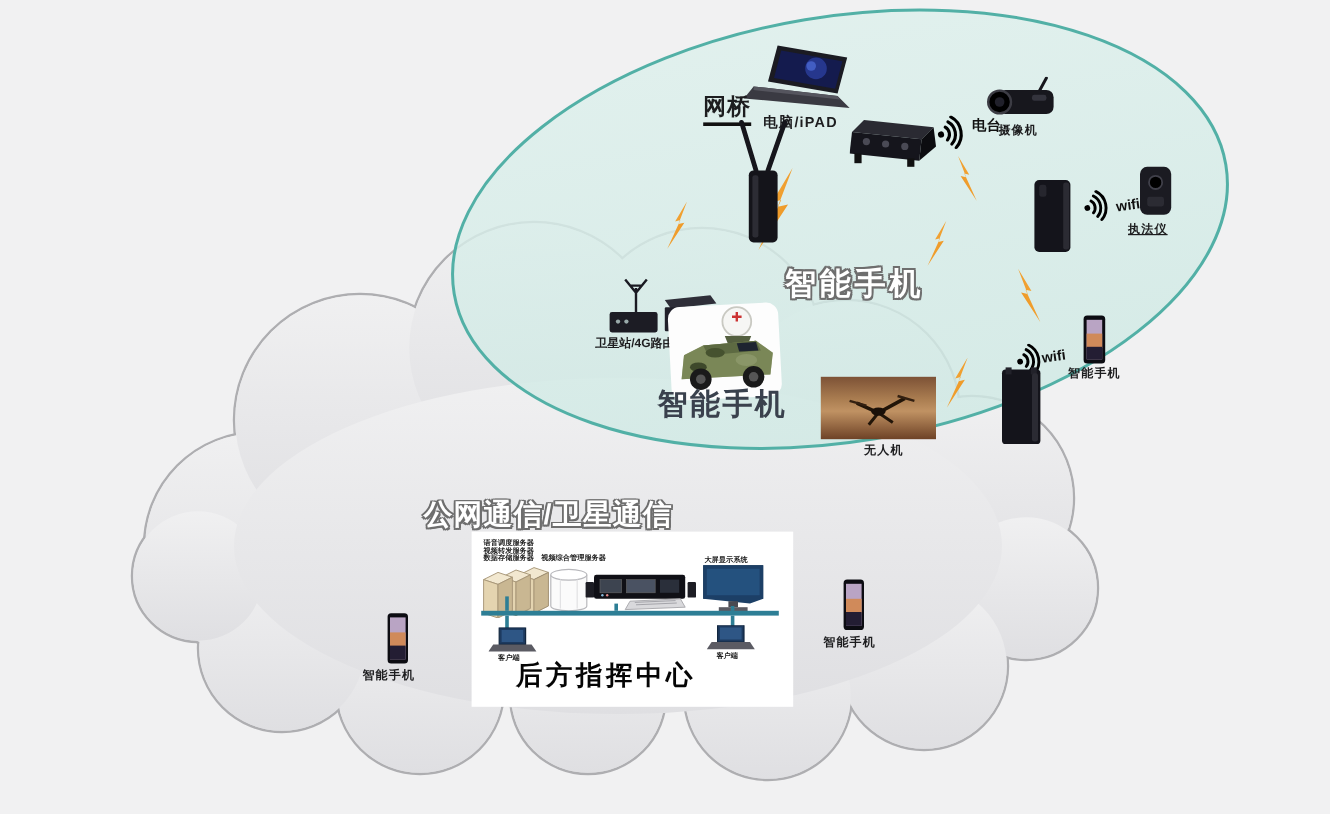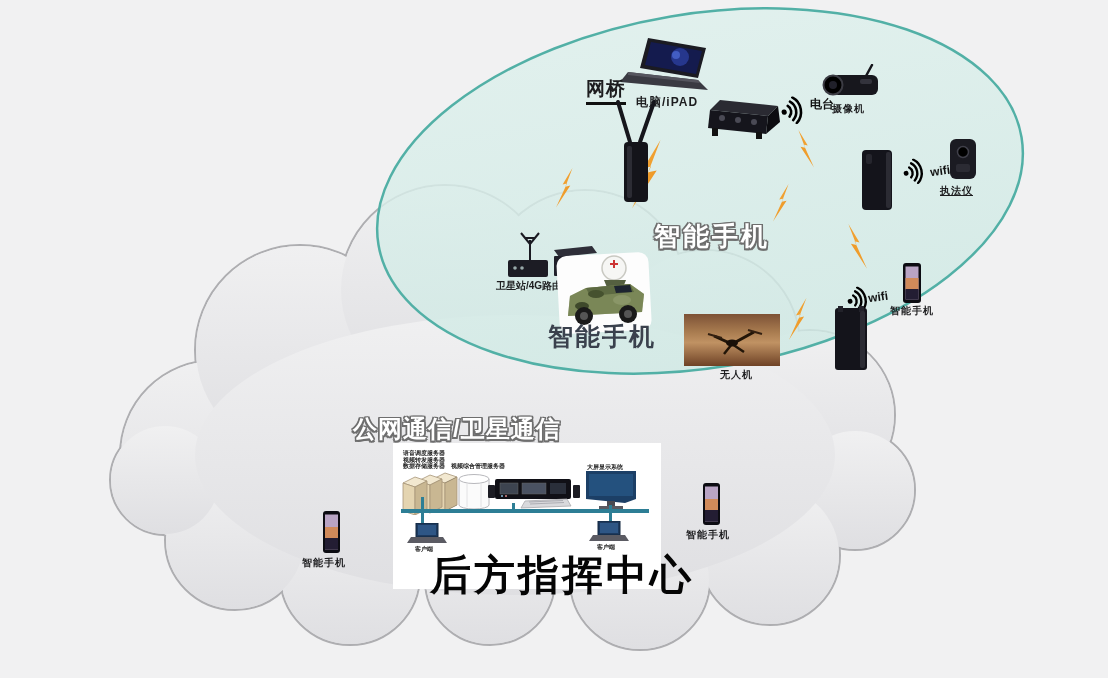--- a/index.html
+++ b/index.html
@@ -354,13 +354,13 @@
   <div class="abs" style="left:196px;top:78px;">
     <svg width="42" height="23" viewBox="0 0 42 23">
       <path d="M9,0 L31,0 L31,14 L9,14 Z" fill="#1d3a5f" stroke="#12263e" stroke-width="1"></path>
       <path d="M11,2 L29,2 L29,12 L11,12 Z" fill="#2e5685"></path>
       <path d="M4,14 L36,14 L40,20 L0,20 Z" fill="#5b5b63"></path>
     </svg>
   </div>
   <div class="micro" style="left:204px;top:101px;">客户端</div>
 </div>
 
-<div class="abs" style="left:430px;top:548px;font-size:41px;font-weight:900;color:#050505;letter-spacing:3px;">后方指挥中心</div>
+<div class="abs" style="left:430px;top:548px;font-size:22px;font-weight:900;color:#050505;letter-spacing:3px;">后方指挥中心</div>
 
 </body></html>

